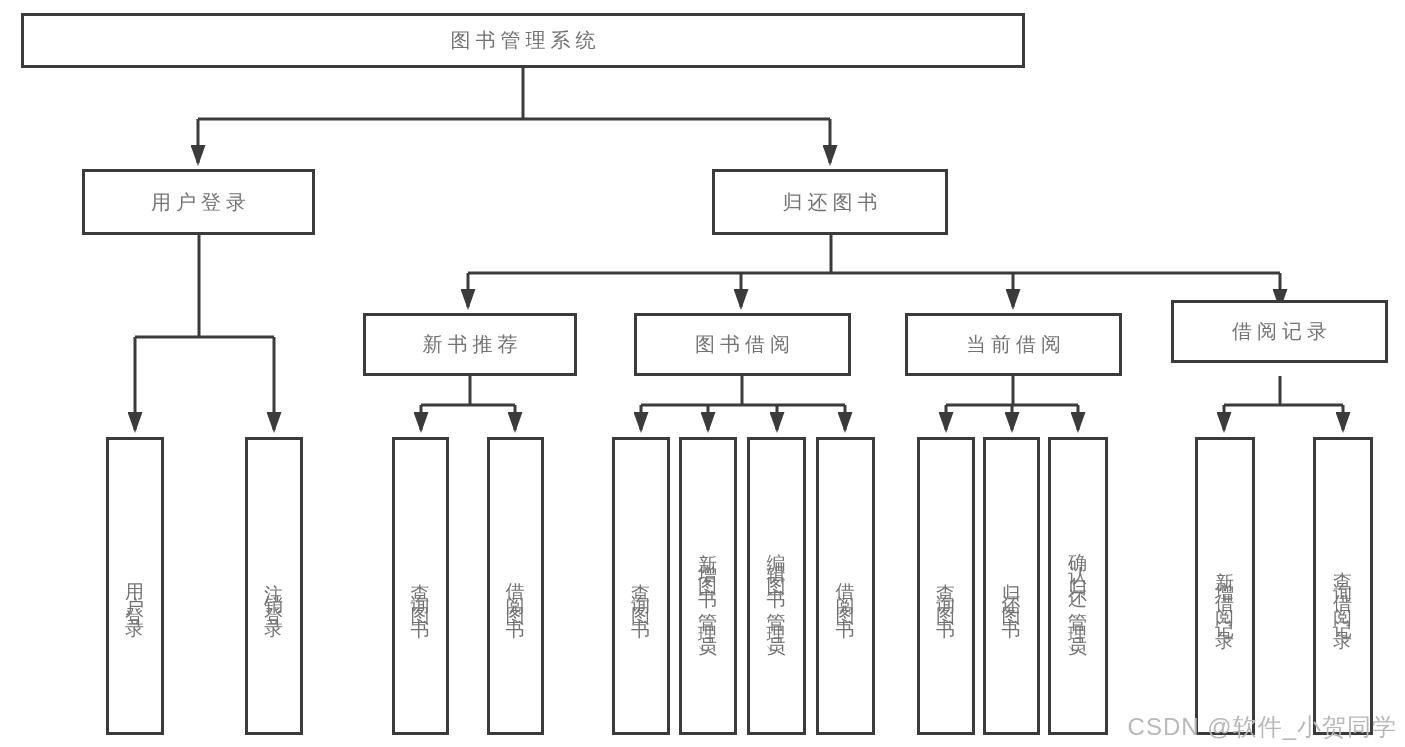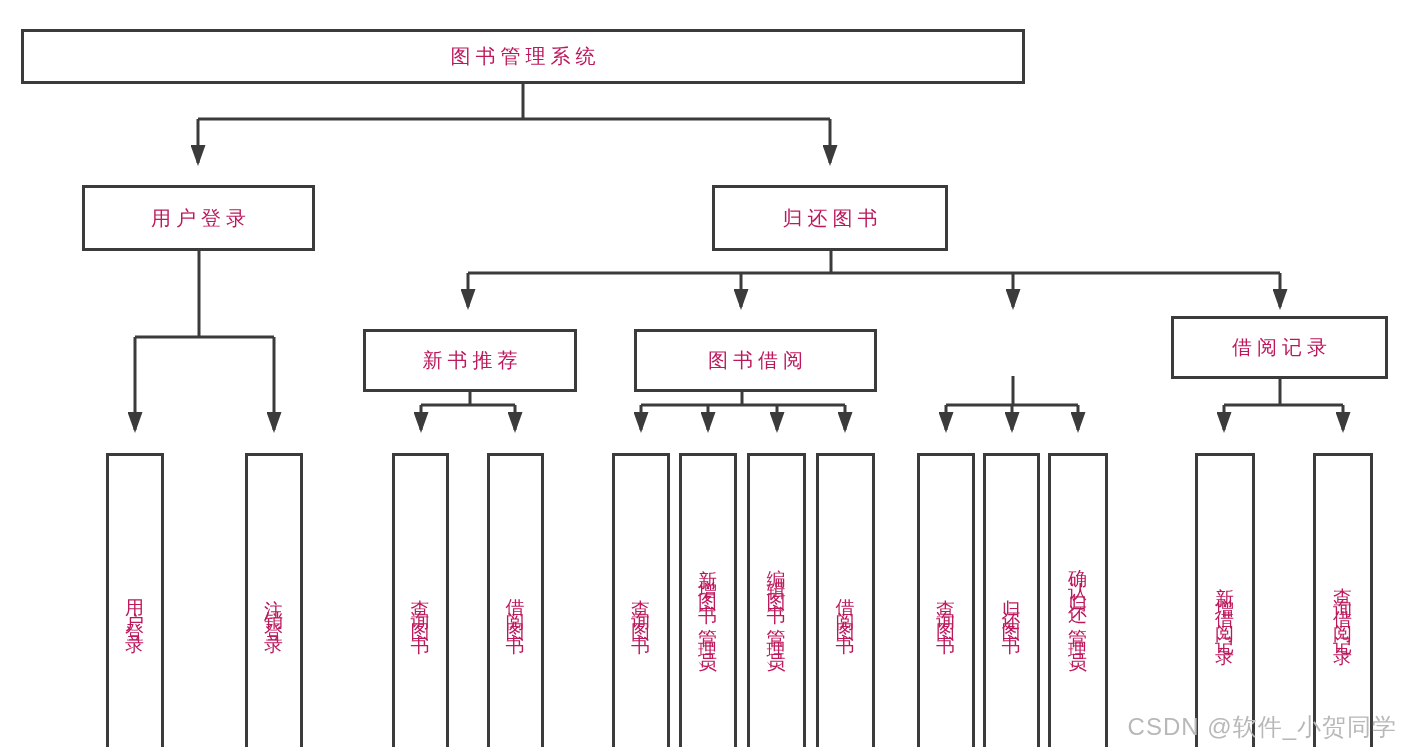--- a/index.html
+++ b/index.html
@@ -15,26 +15,25 @@
     position: absolute;
     left: 0; top: 0;
     width: 1405px; height: 747px;
     pointer-events: none;
   }
   .node {
     position: absolute;
     box-sizing: border-box;
     border: 3px solid #3b3b3b;
     background: #ffffff;
-    color: #be185d;
+    color: #737373;
     display: flex;
     align-items: center;
     justify-content: center;
     text-align: center;
-    margin-top: 16px;
   }
   .h { font-size: 20px; letter-spacing: 5px; text-indent: 5px; white-space: nowrap; }
   .v {
     font-size: 19px;
     letter-spacing: 12px;
   }
   .v .vtext {
     writing-mode: vertical-rl;
     text-orientation: mixed;
     line-height: 1;
@@ -112,22 +111,25 @@
   <div class="node h" style="left:82px; top:169px; width:233px; height:66px;">
     <span>用户登录</span>
   </div>
   <div class="node h" style="left:712px; top:169px; width:236px; height:66px;">
     <span>归还图书</span>
   </div>
 
   <div class="node h" style="left:363px; top:313px; width:214px; height:63px;text-align:center;">
     <span>新书推荐</span>
   </div>
-  <div class="node h" style="left:634px; top:313px; width:243px; height:63px;">
+  <div class="node h" style="left:634px; top:313px; width:217px; height:63px;">
     <span>图书借阅</span>
+  </div>
+  <div class="node h" style="left:905px; top:313px; width:217px; height:63px;">
+    <span>当前借阅</span>
   </div>
   <div class="node h" style="left:1171px; top:300px; width:217px; height:63px;">
     <span>借阅记录</span>
   </div>
 
   <div class="node v" style="left:106px; top:437px; width:58px; height:298px;">
     <span class="vtext">用户登录</span>
   </div>
   <div class="node v" style="left:245px; top:437px; width:58px; height:298px;">
     <span class="vtext">注销登录</span>

